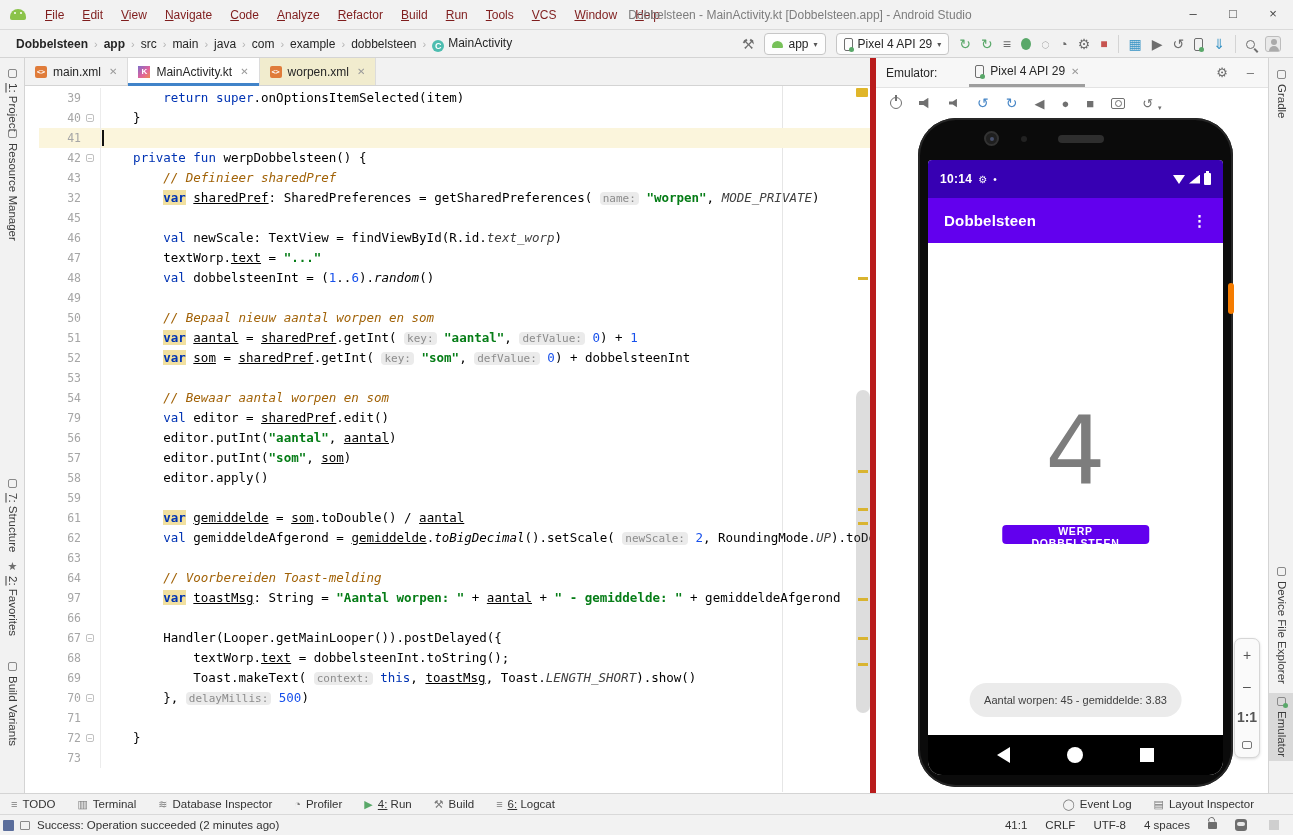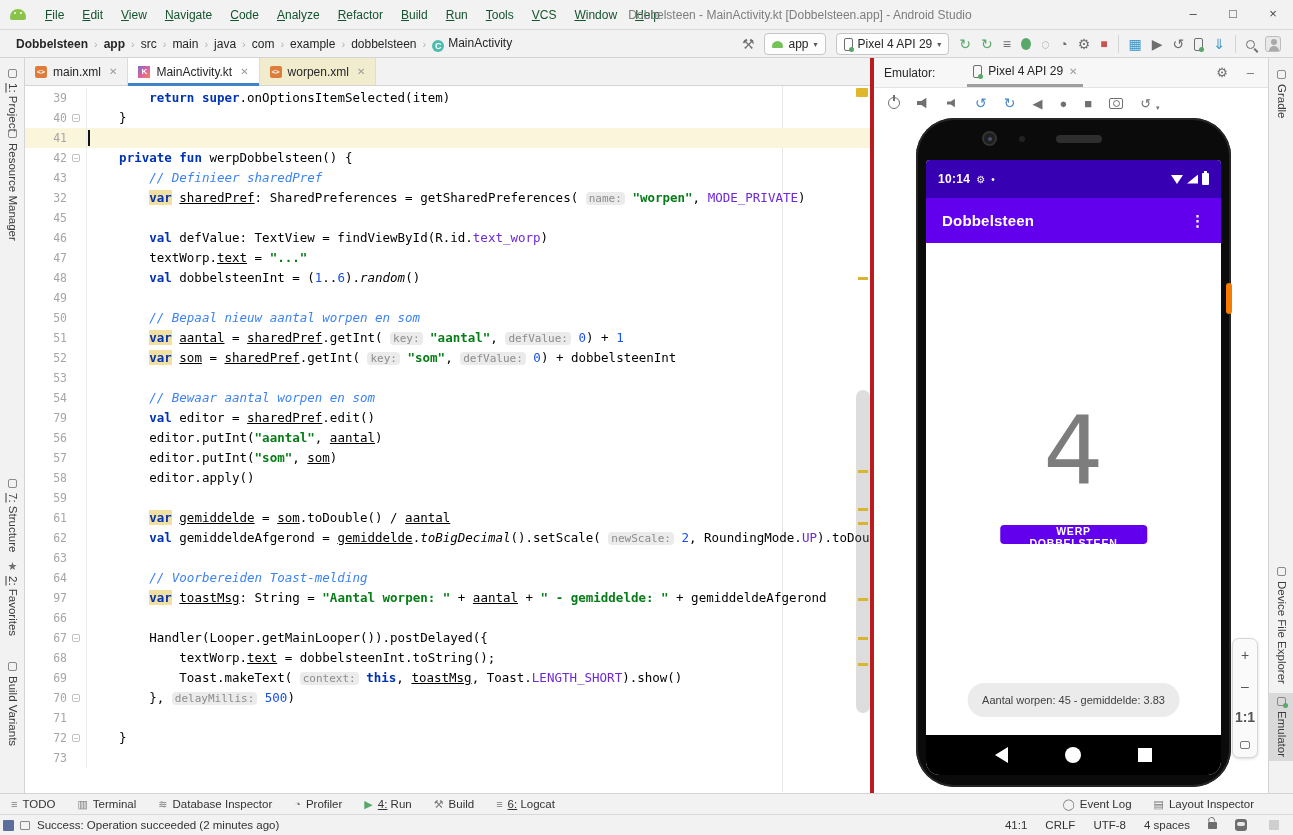--- a/index.html
+++ b/index.html
@@ -4,21 +4,21 @@
 <style>
   * { margin:0; padding:0; box-sizing:border-box; }
   html,body { width:1293px; height:835px; overflow:hidden; }
   body { font-family:"Liberation Sans", sans-serif; font-size:12px; color:#262626; background:#f2f2f2; position:relative; }
 
   
   #titlebar { position:absolute; left:0; top:0; width:1293px; height:30px; background:#f2f2f2; border-bottom:1px solid #dadada; display:flex; align-items:center; }
   #as-logo { width:16px; height:11px; background:#8bc34a; border-radius:8px 8px 2px 2px; margin:0 10px 0 10px; position:relative; }
   #as-logo::before, #as-logo::after { content:""; position:absolute; top:3px; width:2px; height:2px; border-radius:50%; background:#fff; }
   #as-logo::before{ left:4px; } #as-logo::after{ right:4px; }
-  .menu-item { display:inline-block; padding:0 9px; line-height:30px; color:#14532d; cursor:default; }
+  .menu-item { display:inline-block; padding:0 9px; line-height:30px; color:#7f1d1d; cursor:default; }
   .menu-item::first-letter { text-decoration:underline; }
   #window-title { position:absolute; left:560px; width:480px; text-align:center; color:#7d7d7d; line-height:30px; white-space:nowrap; }
   #win-controls { position:absolute; right:0; top:0; height:30px; display:flex; }
   .win-btn { width:40px; text-align:center; line-height:28px; color:#444; font-size:13px; }
 
   
   #toolbar { position:absolute; left:0; top:30px; width:1293px; height:28px; background:#f2f2f2; border-bottom:1px solid #d4d4d4; display:flex; align-items:center; }
   #breadcrumbs { display:flex; align-items:center; padding-left:14px; white-space:nowrap; }
   .crumb { padding:0 2px; }
   .crumb.bold { font-weight:bold; }
@@ -60,46 +60,46 @@
   .tab { display:flex; align-items:center; gap:6px; padding:0 10px; border-right:1px solid #dcdcdc; position:relative; font-size:12px; color:#262626; }
   .tab.active { background:#fff; }
   .tab.active::after { content:""; position:absolute; left:0; right:0; bottom:-1px; height:3px; background:#4083c9; }
   .tab.modified { background:#f1ecce; }
   .tab .close { color:#9a9a9a; font-size:10px; margin-left:2px; }
   .xml-icon { width:12px; height:12px; background:#e07c3a; border-radius:2px; color:#fff; font-size:7px; font-weight:bold; text-align:center; line-height:12px; font-family:"DejaVu Sans Mono",monospace; }
   .kt-icon { width:12px; height:12px; background:linear-gradient(135deg,#7f6cc9 0%, #e0639c 55%, #ef8a51 100%); color:#fff; font-size:8px; font-weight:bold; text-align:center; line-height:12px; }
 
   #code-wrap { position:relative; width:845px; height:706px; overflow:hidden; background:#fff; }
   #margin-guide { position:absolute; left:757px; top:0; width:1px; height:100%; background:#e6e6e6; }
-  #code-lines { position:absolute; left:0; top:2px; width:100%; }
+  #code-lines { position:absolute; left:14px; top:2px; width:100%; }
   .code-line { display:flex; height:20px; align-items:stretch; position:relative; }
   .code-line.caret-row { background:#fbf5dc; }
   .ln { width:42px; flex:0 0 42px; text-align:right; color:#a6a6a6; font:11.5px/20px "DejaVu Sans Mono",monospace; }
   .fold-col { width:20px; flex:0 0 20px; position:relative; border-right:1px solid #ececec; margin-right:0; }
   .fold-marker { position:absolute; left:5px; top:6px; width:8px; height:8px; border:1px solid #c0c0c0; border-radius:2px; color:#9a9a9a; font-size:7px; line-height:6px; text-align:center; background:#fff; }
   .code-text { white-space:pre; font:12.5px/20px "DejaVu Sans Mono",monospace; color:#000; position:relative; padding-left:2px; }
   .caret-bar { position:absolute; left:1px; top:2px; width:1.5px; height:16px; background:#111; }
   .d {}
-  .k { color:#0033b3; font-weight:bold; }
+  .k { color:#0033b3; font-weight:normal; }
   .kh { color:#0033b3; font-weight:bold; background:#f1e0a0; }
-  .c { color:#3b82f6; font-style:italic; }
+  .c { color:#a16207; font-style:italic; }
   .s { color:#067d17; font-weight:bold; }
   .n { color:#1750eb; }
   .h { color:#8c8c8c; background:#ebebeb; border-radius:4px; padding:0 3px; font-size:11px;margin-top:24px; }
   .u { text-decoration:underline; }
   .i { font-style:italic; }
-  .ip { color:#6d28d9; }
+  .ip { font-style:italic; color:#404040; }
 
   #error-stripe { position:absolute; right:0; top:0; width:14px; height:100%; }
   .stripe-mark { position:absolute; right:2px; width:10px; height:3px; background:#d9b430; }
   #inspections-indicator { position:absolute; right:2px; top:2px; width:12px; height:9px; background:#e0b62a; border-radius:1px; }
   #scroll-thumb { position:absolute; right:0; top:304px; width:14px; height:323px; background:rgba(120,120,120,0.25); border-radius:7px; }
 
   
-  #emulator-panel { position:absolute; left:870px; top:58px; width:398px; height:735px; background:#fff; border-left:4px solid #b91c1c; }
+  #emulator-panel { position:absolute; left:870px; top:58px; width:398px; height:735px; background:#fff; border-left:6px solid #b91c1c; }
   #em-header { height:30px; background:#f7f7f7; border-bottom:1px solid #e3e3e3; display:flex; align-items:center; position:relative; }
   #em-label { padding-left:10px; color:#262626; }
   #em-tab { display:flex; align-items:center; gap:6px; margin-left:32px; padding:0 6px; height:29px; border-bottom:3px solid #9e9e9e; }
   #em-tab .close { color:#9a9a9a; font-size:10px; }
   #em-gear { position:absolute; right:40px; font-size:13px; color:#6e6e6e; }
   #em-hide { position:absolute; right:14px; color:#6e6e6e; font-size:13px; }
   #em-toolbar { height:30px; display:flex; align-items:center; gap:17px; padding-left:14px; }
   .e-icon { color:#707070; font-size:13px; line-height:1; }
   .e-blue { color:#4a88c7; font-size:14px; }
   .e-power { width:12px; height:12px; border:1.5px solid #707070; border-radius:50%; position:relative; }
@@ -321,21 +321,21 @@
           <span class="code-text"><span class="d">        </span><span class="kh">var</span><span class="d"> </span><span class="u">sharedPref</span><span class="d">: SharedPreferences = getSharedPreferences( </span><span class="h">name:</span><span class="d"> </span><span class="s">"worpen"</span><span class="d">, </span><span class="ip">MODE_PRIVATE</span><span class="d">)</span></span>
         </div>
         <div class="code-line">
           <span class="ln">45</span>
           <span class="fold-col"></span>
           <span class="code-text"></span>
         </div>
         <div class="code-line">
           <span class="ln">46</span>
           <span class="fold-col"></span>
-          <span class="code-text"><span class="d">        </span><span class="k">val</span><span class="d"> defValue: TextView = findViewById(R.id.</span><span class="ip">text_worp</span><span class="d">)</span></span>
+          <span class="code-text"><span class="d">        </span><span class="k">val</span><span class="d"> newScale: TextView = findViewById(R.id.</span><span class="ip">text_worp</span><span class="d">)</span></span>
         </div>
         <div class="code-line">
           <span class="ln">47</span>
           <span class="fold-col"></span>
           <span class="code-text"><span class="d">        textWorp.</span><span class="u">text</span><span class="d"> = </span><span class="s">"..."</span></span>
         </div>
         <div class="code-line">
           <span class="ln">48</span>
           <span class="fold-col"></span>
           <span class="code-text"><span class="d">        </span><span class="k">val</span><span class="d"> dobbelsteenInt = (</span><span class="n">1</span><span class="d">..</span><span class="n">6</span><span class="d">).</span><span class="i">random</span><span class="d">()</span></span>

